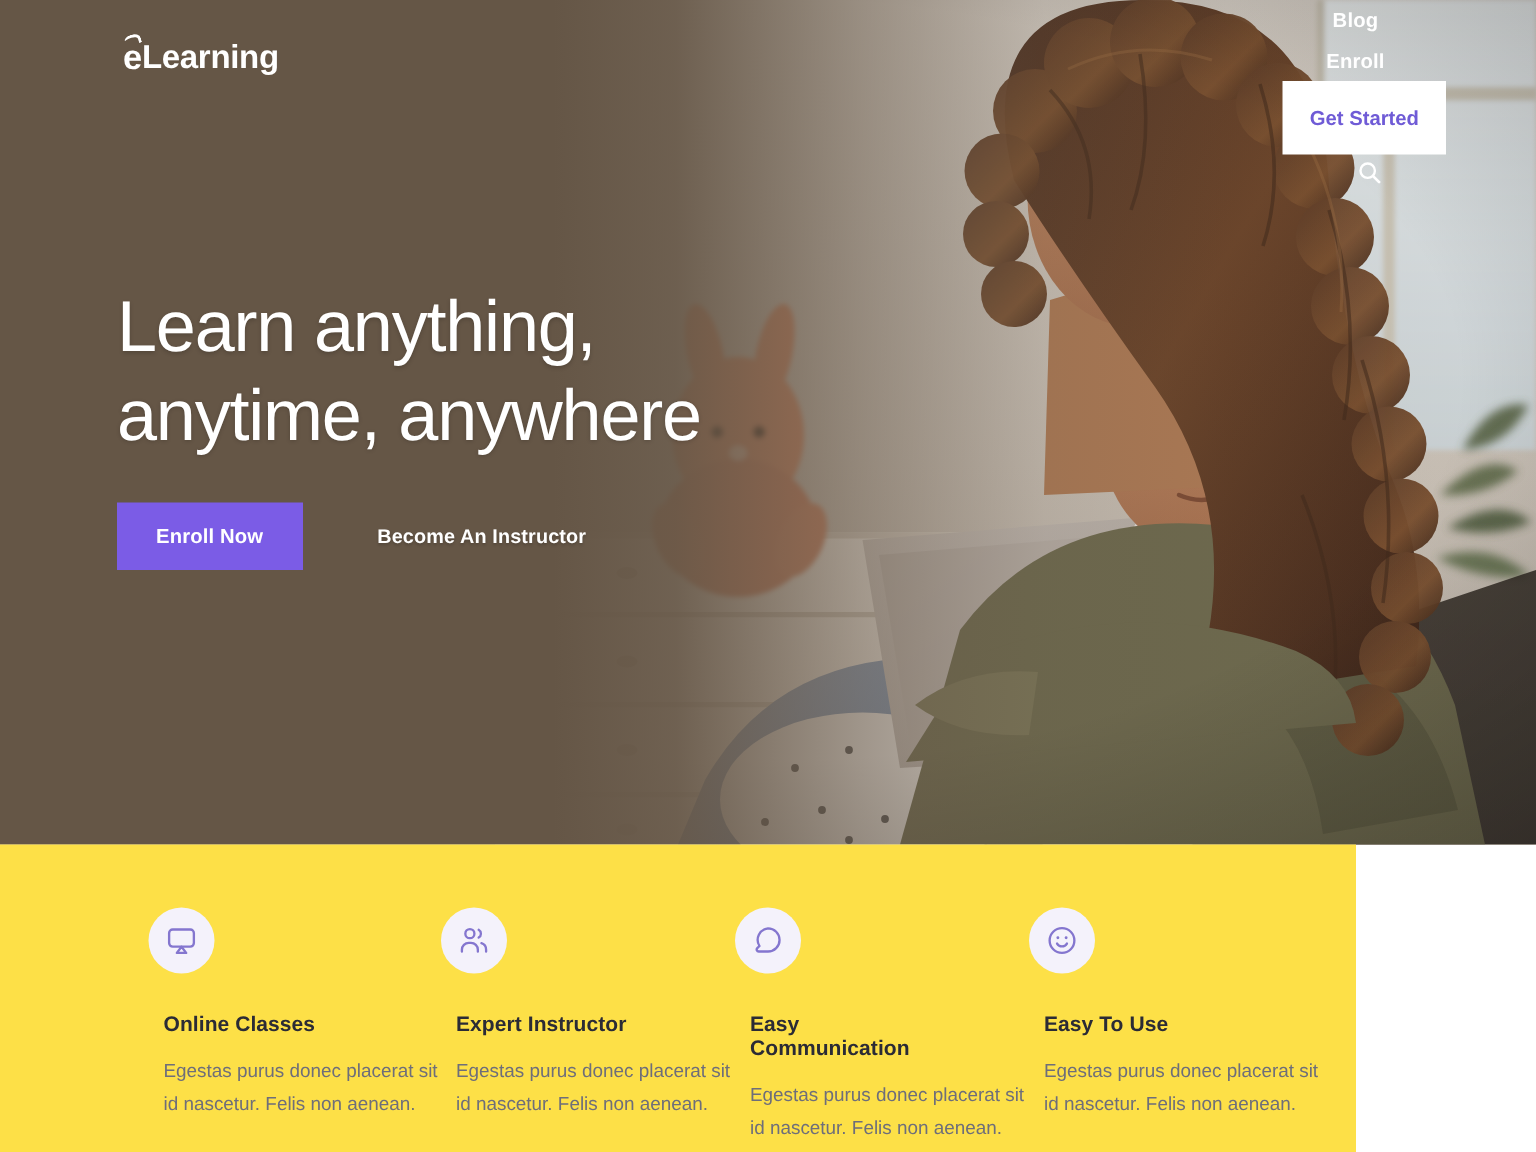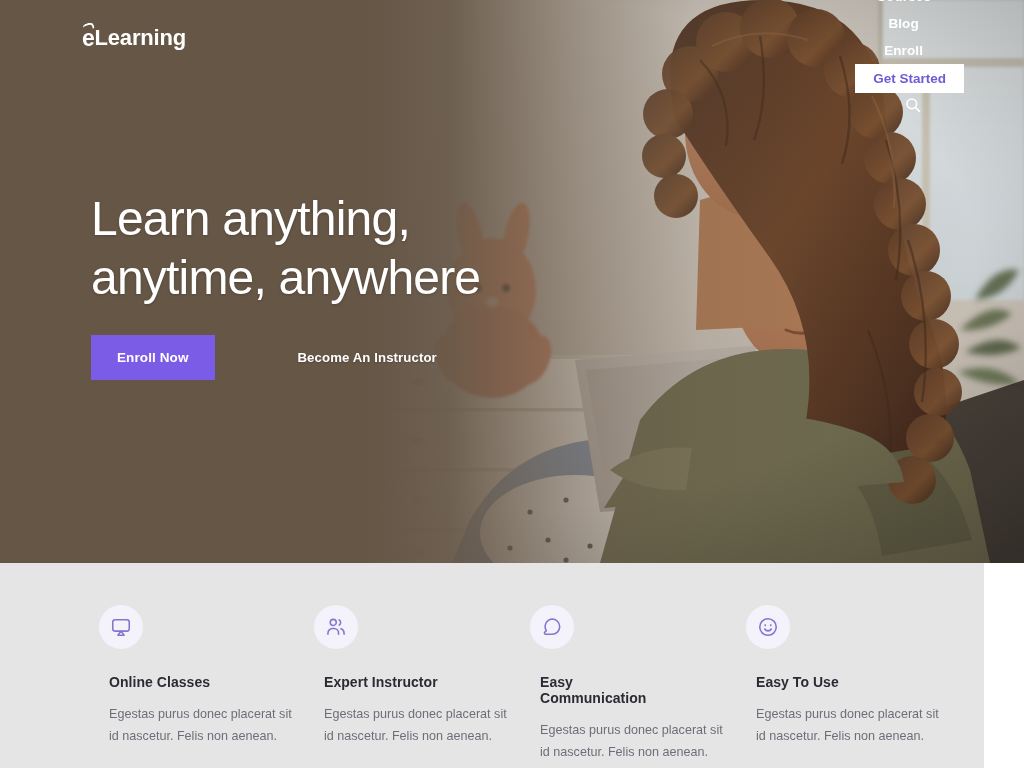--- a/index.html
+++ b/index.html
@@ -115,42 +115,42 @@
     letter-spacing: 0.1px;
     white-space: nowrap;
   }
 
   .get-started {
     background: #ffffff;
     color: #6f5bd6;
     font-size: 13.5px;
     font-weight: 700;
     border: none;
-    padding: 7px 18px;
+    padding: 17px 18px;
     margin-left: 12px;
     cursor: pointer;
     white-space: nowrap;
     font-family: "Liberation Sans", sans-serif;
   }
 
   .search-btn {
     background: none;
     border: none;
     cursor: pointer;
     margin-left: 18px;
     padding: 4px;
     display: flex;
     align-items: center;
     justify-content: center;
   }
 
   
   .hero-content {
     position: absolute;
-    left: 91px;
+    left: 78px;
     top: 190px;
     width: 520px;
     z-index: 4;
   }
 
   .hero-title {
     font-size: 48px;
     line-height: 1.22;
     font-weight: 400;
     color: #ffffff;
@@ -164,21 +164,20 @@
     line-height: 1.85;
     color: #f2ece6;
     font-weight: 400;
     width: 490px;
     margin-bottom: 30px;
     text-shadow: 0 1px 2px rgba(0,0,0,0.22);
   }
 
   .hero-actions {
     display: flex;
-    gap: 33px;
   }
 
   .btn-enroll {
     background: #7b5ce6;
     color: #ffffff;
     font-size: 13.5px;
     font-weight: 700;
     border: none;
     padding: 0 26px;
     height: 45px;
@@ -199,23 +198,23 @@
     font-family: "Liberation Sans", sans-serif;
     letter-spacing: 0.1px;
     text-shadow: 0 1px 2px rgba(0,0,0,0.2);
   }
 
   
   .features {
     position: absolute;
     top: 563px;
     left: 0;
-    width: 984px;
+    width: 904px;
     height: 205px;
-    background: #e5e5e5;
+    background: #fde047;
     display: flex;
     padding: 42px 60px 0 60px;
   }
 
   .feature {
     width: 25%;
     padding-right: 34px;
     padding-left: 48px;
   }
   .feature:first-child { padding-left: 49px; }

